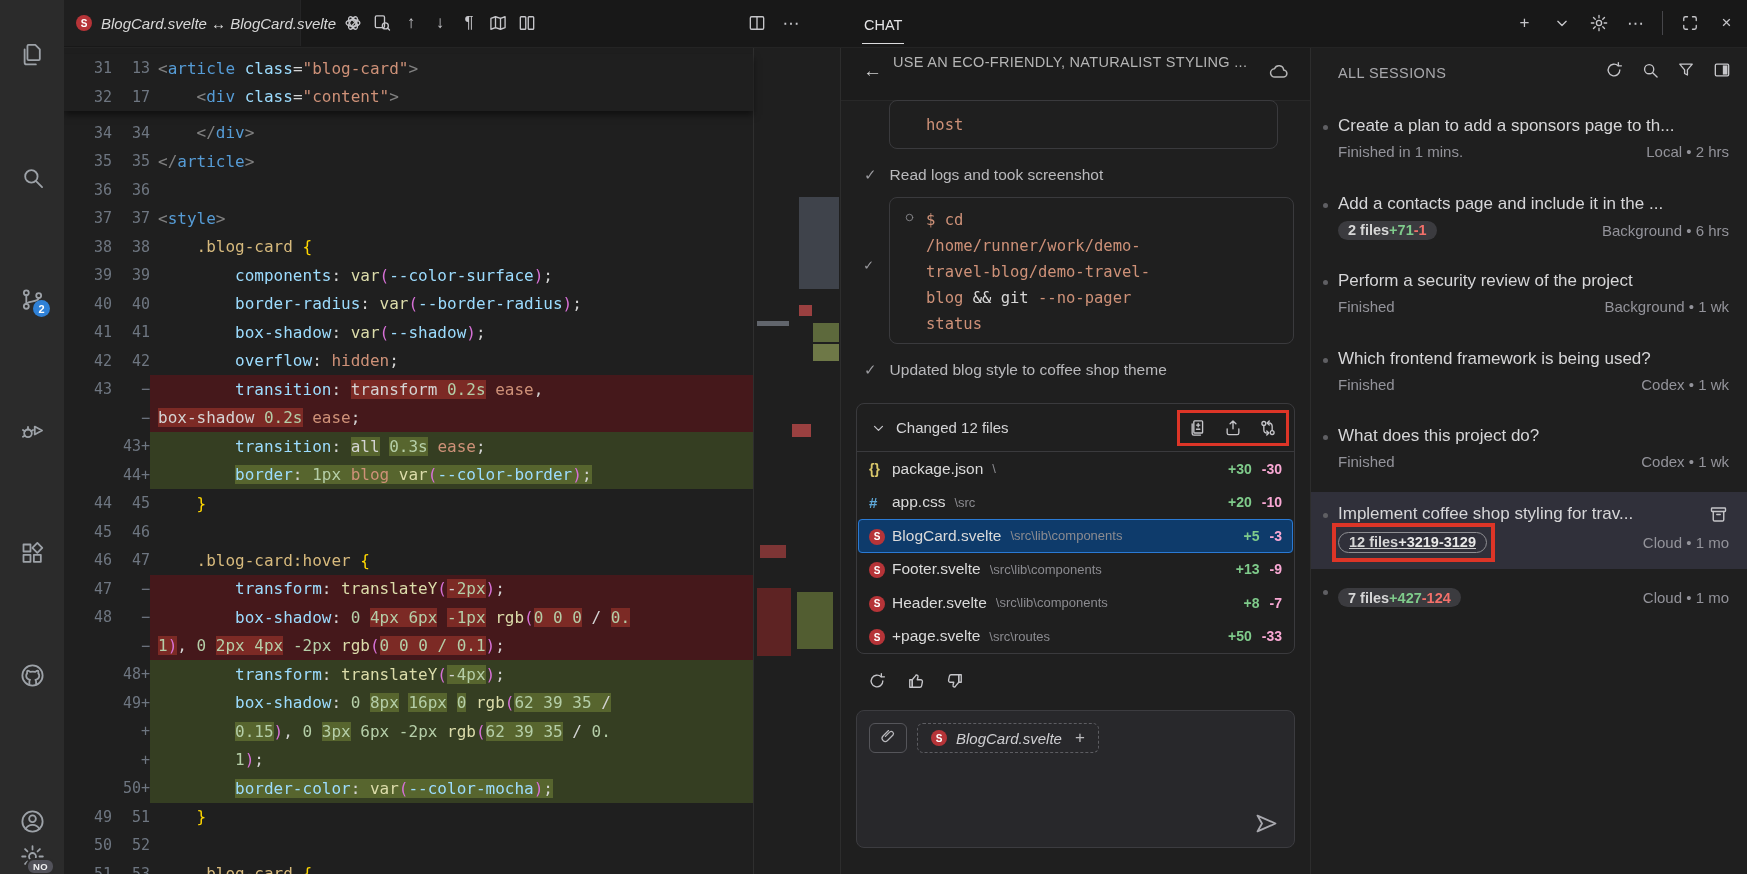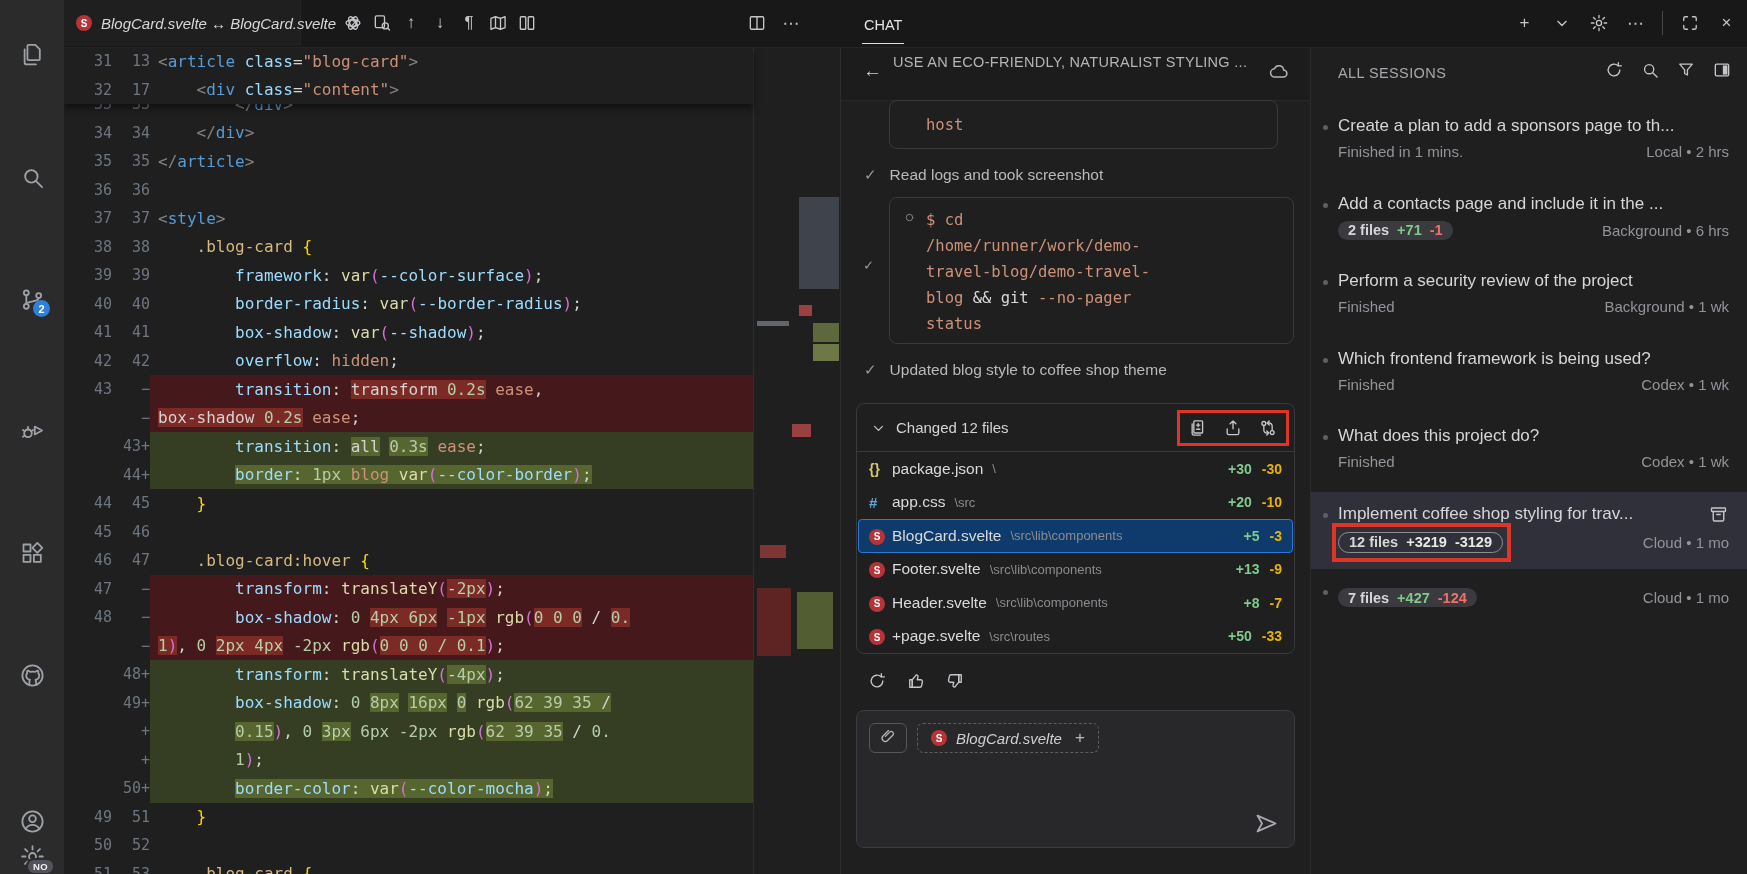--- a/index.html
+++ b/index.html
@@ -40,21 +40,21 @@
   .go{width:48px;text-align:right;flex:none;color:#6e7681;font-size:15px;}
   .gn{width:38px;text-align:right;flex:none;color:#6e7681;font-size:15px;}
   .cd{flex:1;height:100%;display:flex;align-items:center;padding-left:8px;overflow:hidden;}
   .cd span{white-space:pre;}
   .del .cd{background:#45181b;}
   .add .cd{background:#353e22;}
   .del .h{background:#7c2a25;}
   .add .h{background:#57652e;}
   .c-g{color:#808080}.c-t{color:#569cd6}.c-a{color:#9cdcfe}.c-s{color:#ce9178}.c-y{color:#d7ba7d}
   .c-b{color:#ffd700}.c-n{color:#b5cea8}.c-f{color:#dcdcaa}.c-p{color:#d670d6}.c-w{color:#d4d4d4}
-  #dsticky{position:absolute;top:0;left:0;width:689px;background:#1f1f1f;box-shadow:0 4px 7px rgba(0,0,0,.5);z-index:3;}
+  #dsticky{position:absolute;top:7px;left:0;width:689px;background:#1f1f1f;box-shadow:0 4px 7px rgba(0,0,0,.5);z-index:3;}
   #mdiv{position:absolute;left:689px;top:0;bottom:0;width:1px;background:#2f2f2f;}
   #minimap{position:absolute;left:691px;top:0;width:85px;bottom:0;}
   .mmb{position:absolute;}
   
   #chat{position:absolute;left:840px;top:47px;width:470px;height:827px;background:#1f1f1f;border-left:1px solid #2d2d2d;box-sizing:border-box;}
   #chat-header{position:relative;height:53px;border-bottom:1px solid #282828;background:#1c1c1c;}
   #back-arrow{position:absolute;left:22px;top:13px;font-size:19px;color:#cfcfcf;}
   #chat-session-title{position:absolute;left:52px;right:58px;top:7px;font-size:14.5px;letter-spacing:.3px;color:#b5b5b5;
       white-space:nowrap;overflow:hidden;}
   #chat-cloud{position:absolute;right:20px;top:14px;width:22px;height:22px;color:#b5b5b5;}
@@ -77,21 +77,21 @@
   .redbox1{position:relative;display:flex;gap:14px;color:#cdcdd1;margin-right:4px;}
   .redbox1 .tb{width:21px;height:21px;}
   .redbox1::after{content:"";position:absolute;left:-10px;right:-11px;top:-7px;bottom:-8px;border:3px solid #dd3527;pointer-events:none;}
   .frow{display:flex;align-items:center;height:33.5px;padding:0 11px;box-sizing:border-box;margin:0 1px;border-radius:4px;}
   .fic{width:23px;flex:none;font-weight:700;font-size:14px;}
   .fic-json{color:#d9c76a}.fic-css{color:#5fa8d8;font-weight:800;font-size:15px;}
   .fname{font-size:15.5px;color:#dadada;white-space:nowrap;}
   .fpath{font-size:13px;color:#8b8b90;margin-left:9px;white-space:nowrap;overflow:hidden;text-overflow:ellipsis;}
   .fsp{flex:1;}
   .fplus{font-size:14px;font-weight:700;color:#7fcb8b;}
-  .fminus{font-size:14px;font-weight:700;color:#eab308;margin-left:10px;}
+  .fminus{font-size:14px;font-weight:700;color:#f9a8d4;margin-left:10px;}
   .fsel{background:#0e3b6b;outline:1px solid #2a7ad4;outline-offset:-1px;}
   #chat-feedback{display:flex;gap:17px;margin:16px 0 0 25px;color:#b9b9bd;}
   #chat-feedback .tb{width:22px;height:22px;}
   .composer{position:relative;margin:18px 15px 0;height:138px;background:#28282b;border:1px solid #3c3c40;border-radius:8px;
       box-sizing:border-box;padding:12px;}
   .crow{display:flex;gap:10px;}
   .clip-btn{width:38px;height:30px;border:1px solid #55555a;border-radius:6px;display:flex;align-items:center;justify-content:center;
       color:#b9b9bd;box-sizing:border-box;}
   .clip-btn svg{width:18px;height:18px;}
   .chip{display:flex;align-items:center;gap:9px;height:30px;padding:0 13px;border:1px dashed #5d5d62;border-radius:6px;
@@ -108,25 +108,25 @@
   #slist{position:absolute;top:57px;left:0;right:0;}
   .sess{height:77.5px;box-sizing:border-box;padding:12px 18px 0 27px;position:relative;}
   .sess.hl{background:#30303a;}
   .sdot{position:absolute;left:12px;top:21px;width:5px;height:5px;border-radius:50%;background:#5f5f63;}
   .srow1{display:flex;align-items:center;gap:9px;}
   .stitle{font-size:17px;color:#d6d6d8;white-space:nowrap;overflow:hidden;text-overflow:ellipsis;flex:1;}
   .slead{width:21px;height:21px;flex:none;}
   .strail{width:21px;height:21px;flex:none;color:#c5c5c9;}
   .srow2{display:flex;align-items:center;margin-top:7px;}
   .sstat,.smeta{font-size:15px;color:#93939a;}
-  .pill{display:inline-flex;gap:8px;align-items:center;background:#3b3b3f;border-radius:11px;padding:1.5px 10px;font-size:14.5px;}
+  .pill{display:inline-flex;gap:0;align-items:center;background:#3b3b3f;border-radius:11px;padding:1.5px 10px;font-size:14.5px;}
   .pf{color:#d6d6d6;font-weight:700;}
   .pa{color:#7fcb8b;font-weight:700;}
   .pr{color:#f3706a;font-weight:700;}
-  .pout{background:transparent;border:1px solid #8f8f93;}
+  .pout{background:transparent;border:1px solid #8f8f93;text-decoration:underline;}
   .pout .pa,.pout .pr{color:#e8e8e8;}
   .redbox2{position:relative;}
   .redbox2::after{content:"";position:absolute;left:-7px;right:-9px;top:-10px;bottom:-10px;border:4px solid #dd3527;pointer-events:none;}
 </style>
 </head>
 <body>
 
 <div id="app">
 
   <div id="topbar">
@@ -320,21 +320,21 @@
               <span class="c-y">.blog-card</span>
               <span class="c-w"> </span>
               <span class="c-b">{</span>
             </span>
           </div>
           <div class="drow ctx">
             <span class="go">39</span>
             <span class="gn">39</span>
             <span class="cd">
               <span class="c-w">        </span>
-              <span class="c-a">framework</span>
+              <span class="c-a">components</span>
               <span class="c-w">: </span>
               <span class="c-f">var</span>
               <span class="c-p">(</span>
               <span class="c-a">--color-surface</span>
               <span class="c-p">)</span>
               <span class="c-w">;</span>
             </span>
           </div>
           <div class="drow ctx">
             <span class="go">40</span>

